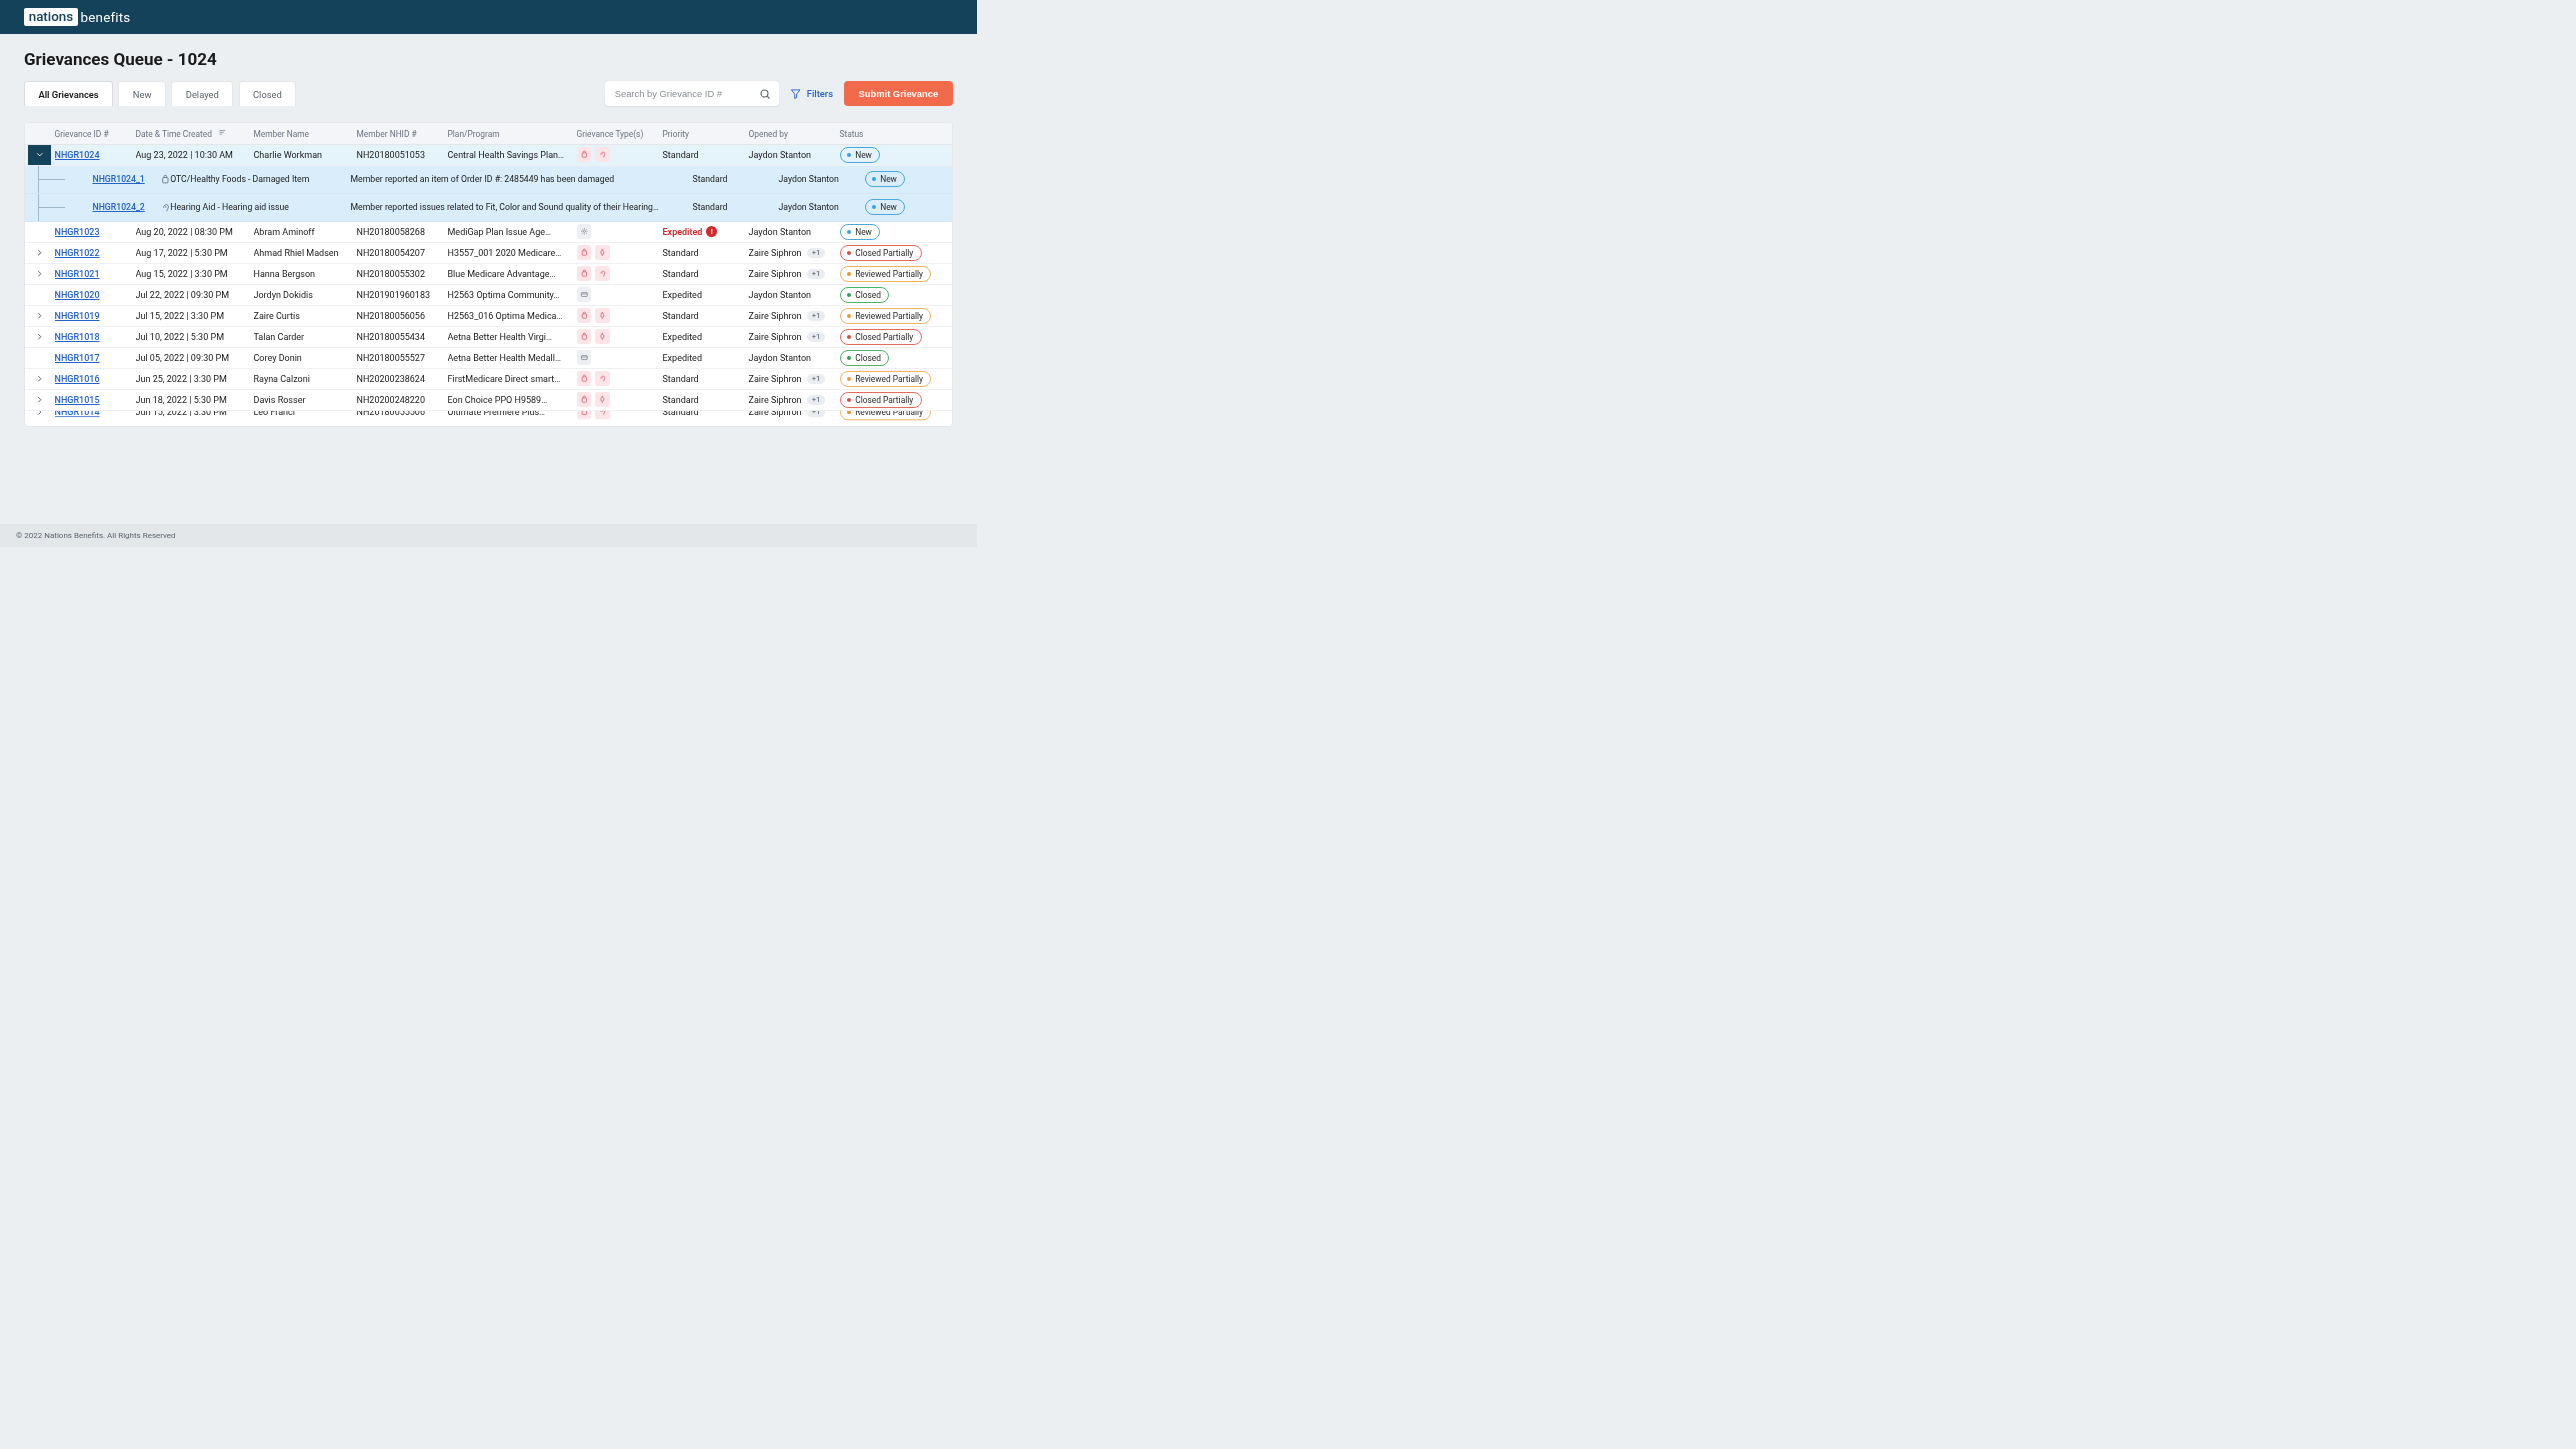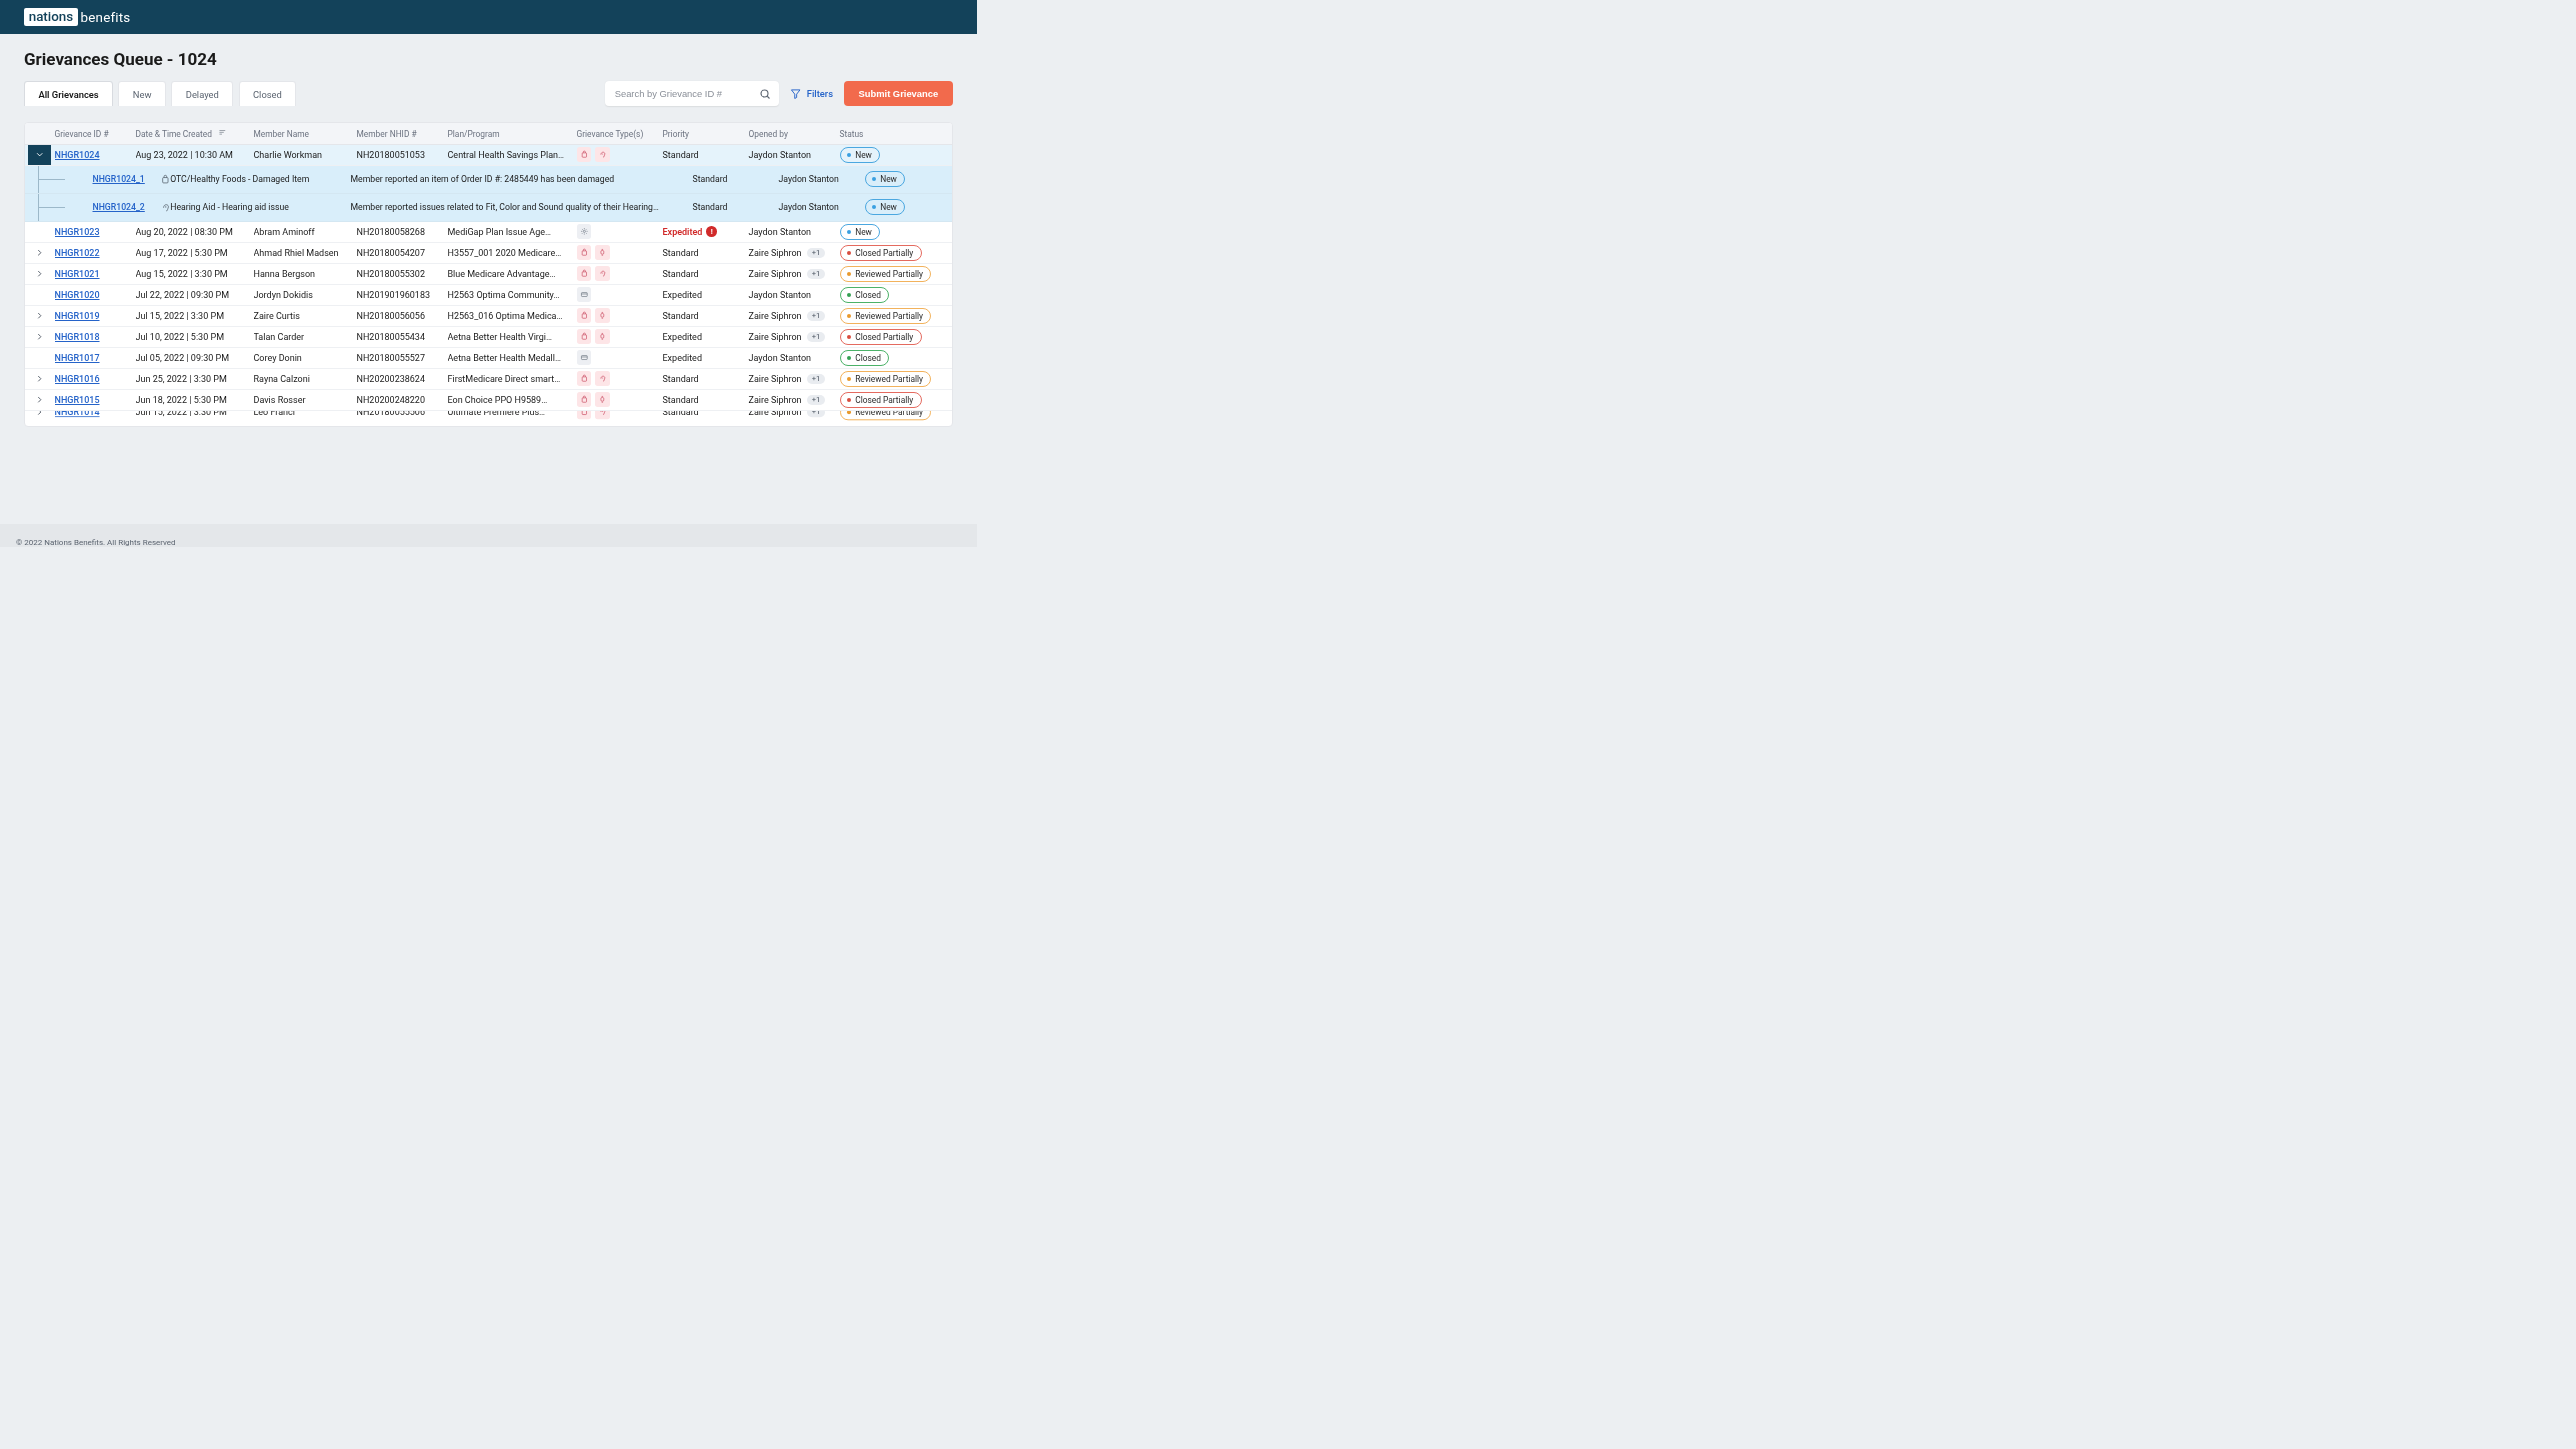--- a/index.html
+++ b/index.html
@@ -258,21 +258,21 @@
 
 
 .footer {
   position: absolute;
   left: 0; right: 0; bottom: 0;
   height: 23px;
   background: #e4e7ea;
   color: #5b6470;
   font-size: 8px;
   display: flex;
-  align-items: flex-end;
+  align-items: center;
   padding: 0 16px;
 }
 
 
 .trow.partial { height: 14.8px; overflow: hidden; border-bottom: none; }
 .trow.partial > div { transform: translateY(-6.7px); }
 </style>
 </head>
 <body>
 

